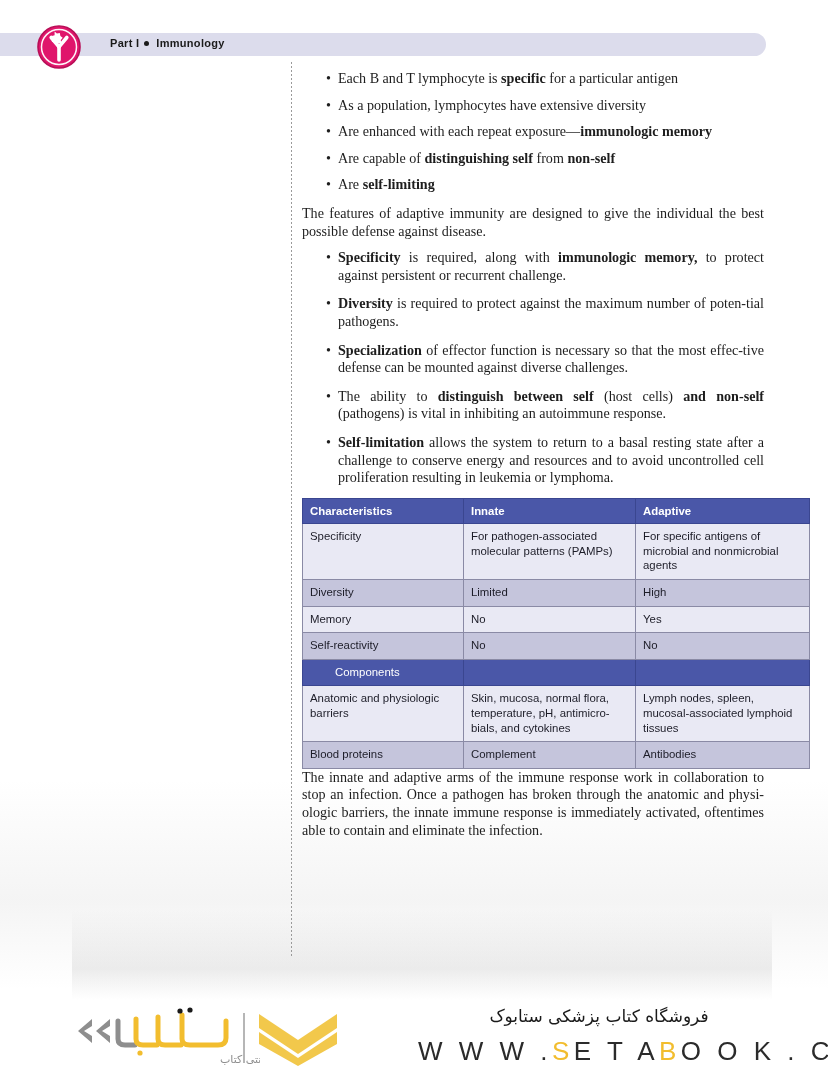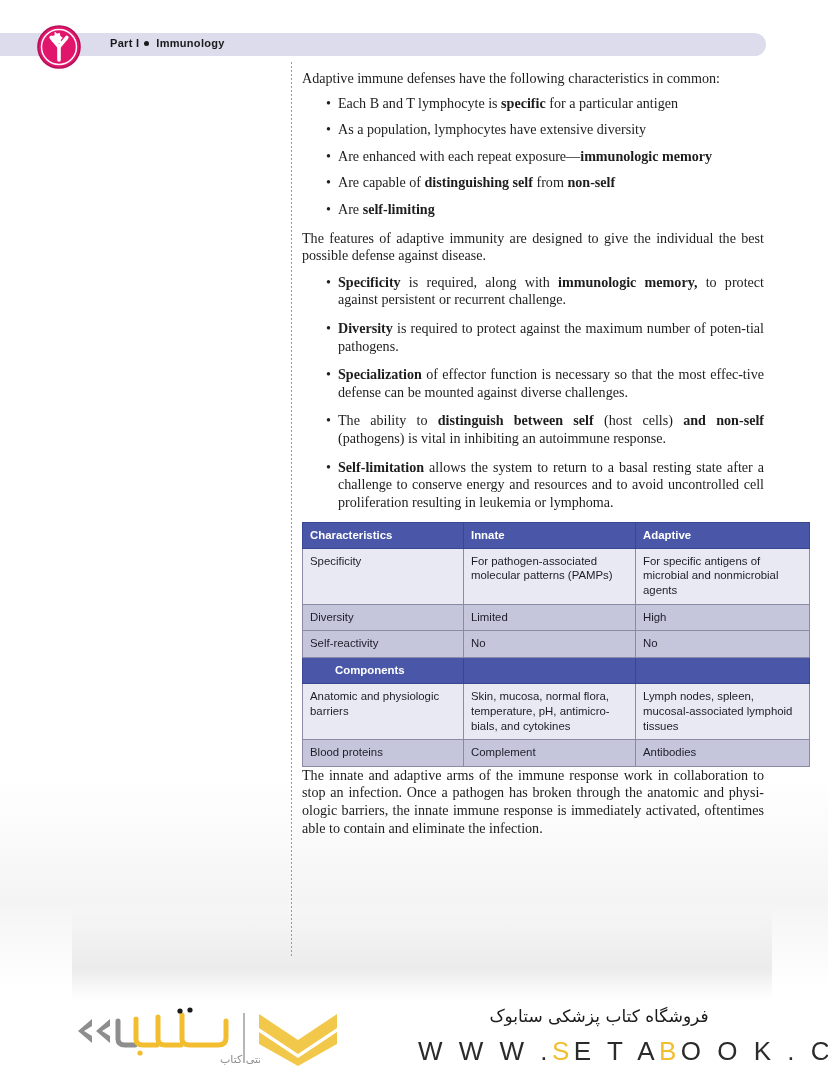--- a/index.html
+++ b/index.html
@@ -158,21 +158,21 @@
     text-align: left;
     padding-top: 5px;
     padding-bottom: 5px;
     border-color: #3a4690;
   }
   table.itable tr.shade td { background: #c5c5dc; }
   table.itable tr.plain td { background: #e9e9f4; }
   table.itable tr.section td {
     background: #4a57a8;
     color: #ffffff;
-    font-weight: bold;
+    font-weight: normal;
     border-color: #3a4690;
     padding-left: 32px;
   }
   table.itable td.c0 { width: 146px; }
   table.itable td.c1, table.itable th.c1 { width: 157px; }
   table.itable td.c2, table.itable th.c2 { width: 159px; }
   table.itable th.c0 { width: 146px; }
   .twoline > span { display: block; }
   .twoline > span + span { margin-top: 11px; }
 
@@ -265,21 +265,20 @@
 </div>
 
 <div class="runhead-text">
   <span>Part I</span><span class="dot"></span><span>Immunology</span>
 </div>
 
 <div class="margin-rule"></div>
 
 <div class="col">
 
-  <p class="lead">Adaptive immune defenses have the following characteristics in common:</p>
 
   <ul class="blist" id="list-characteristics">
       <li><span class="bul">•</span><span>Each B and T lymphocyte is </span><b>specific</b><span> for a particular antigen</span></li>
       <li><span class="bul">•</span><span>As a population, lymphocytes have extensive diversity</span></li>
       <li><span class="bul">•</span><span>Are enhanced with each repeat exposure—</span><b>immunologic memory</b></li>
       <li><span class="bul">•</span><span>Are capable of </span><b>distinguishing self</b><span> from </span><b>non-self</b></li>
       <li><span class="bul">•</span><span>Are </span><b>self-limiting</b></li>
     </ul>
 
   <p class="body">The features of adaptive immunity are designed to give the individual the best possible defense against disease.</p>
@@ -305,20 +304,25 @@
         <tr class="plain">
           <td class="c0">Specificity</td>
           <td class="c1">For pathogen-associated molecular patterns (PAMPs)</td>
           <td class="c2">For specific antigens of microbial and nonmicrobial agents</td>
         </tr>
         <tr class="shade">
           <td class="c0">Diversity</td>
           <td class="c1">Limited</td>
           <td class="c2">High</td>
         </tr>
+        <tr class="plain">
+          <td class="c0">Memory</td>
+          <td class="c1">No</td>
+          <td class="c2">Yes</td>
+        </tr>
         <tr class="shade">
           <td class="c0">Self-reactivity</td>
           <td class="c1">No</td>
           <td class="c2">No</td>
         </tr>
         <tr class="section">
           <td class="c0">Components</td>
           <td class="c1">&nbsp;</td>
           <td class="c2">&nbsp;</td>
         </tr>

